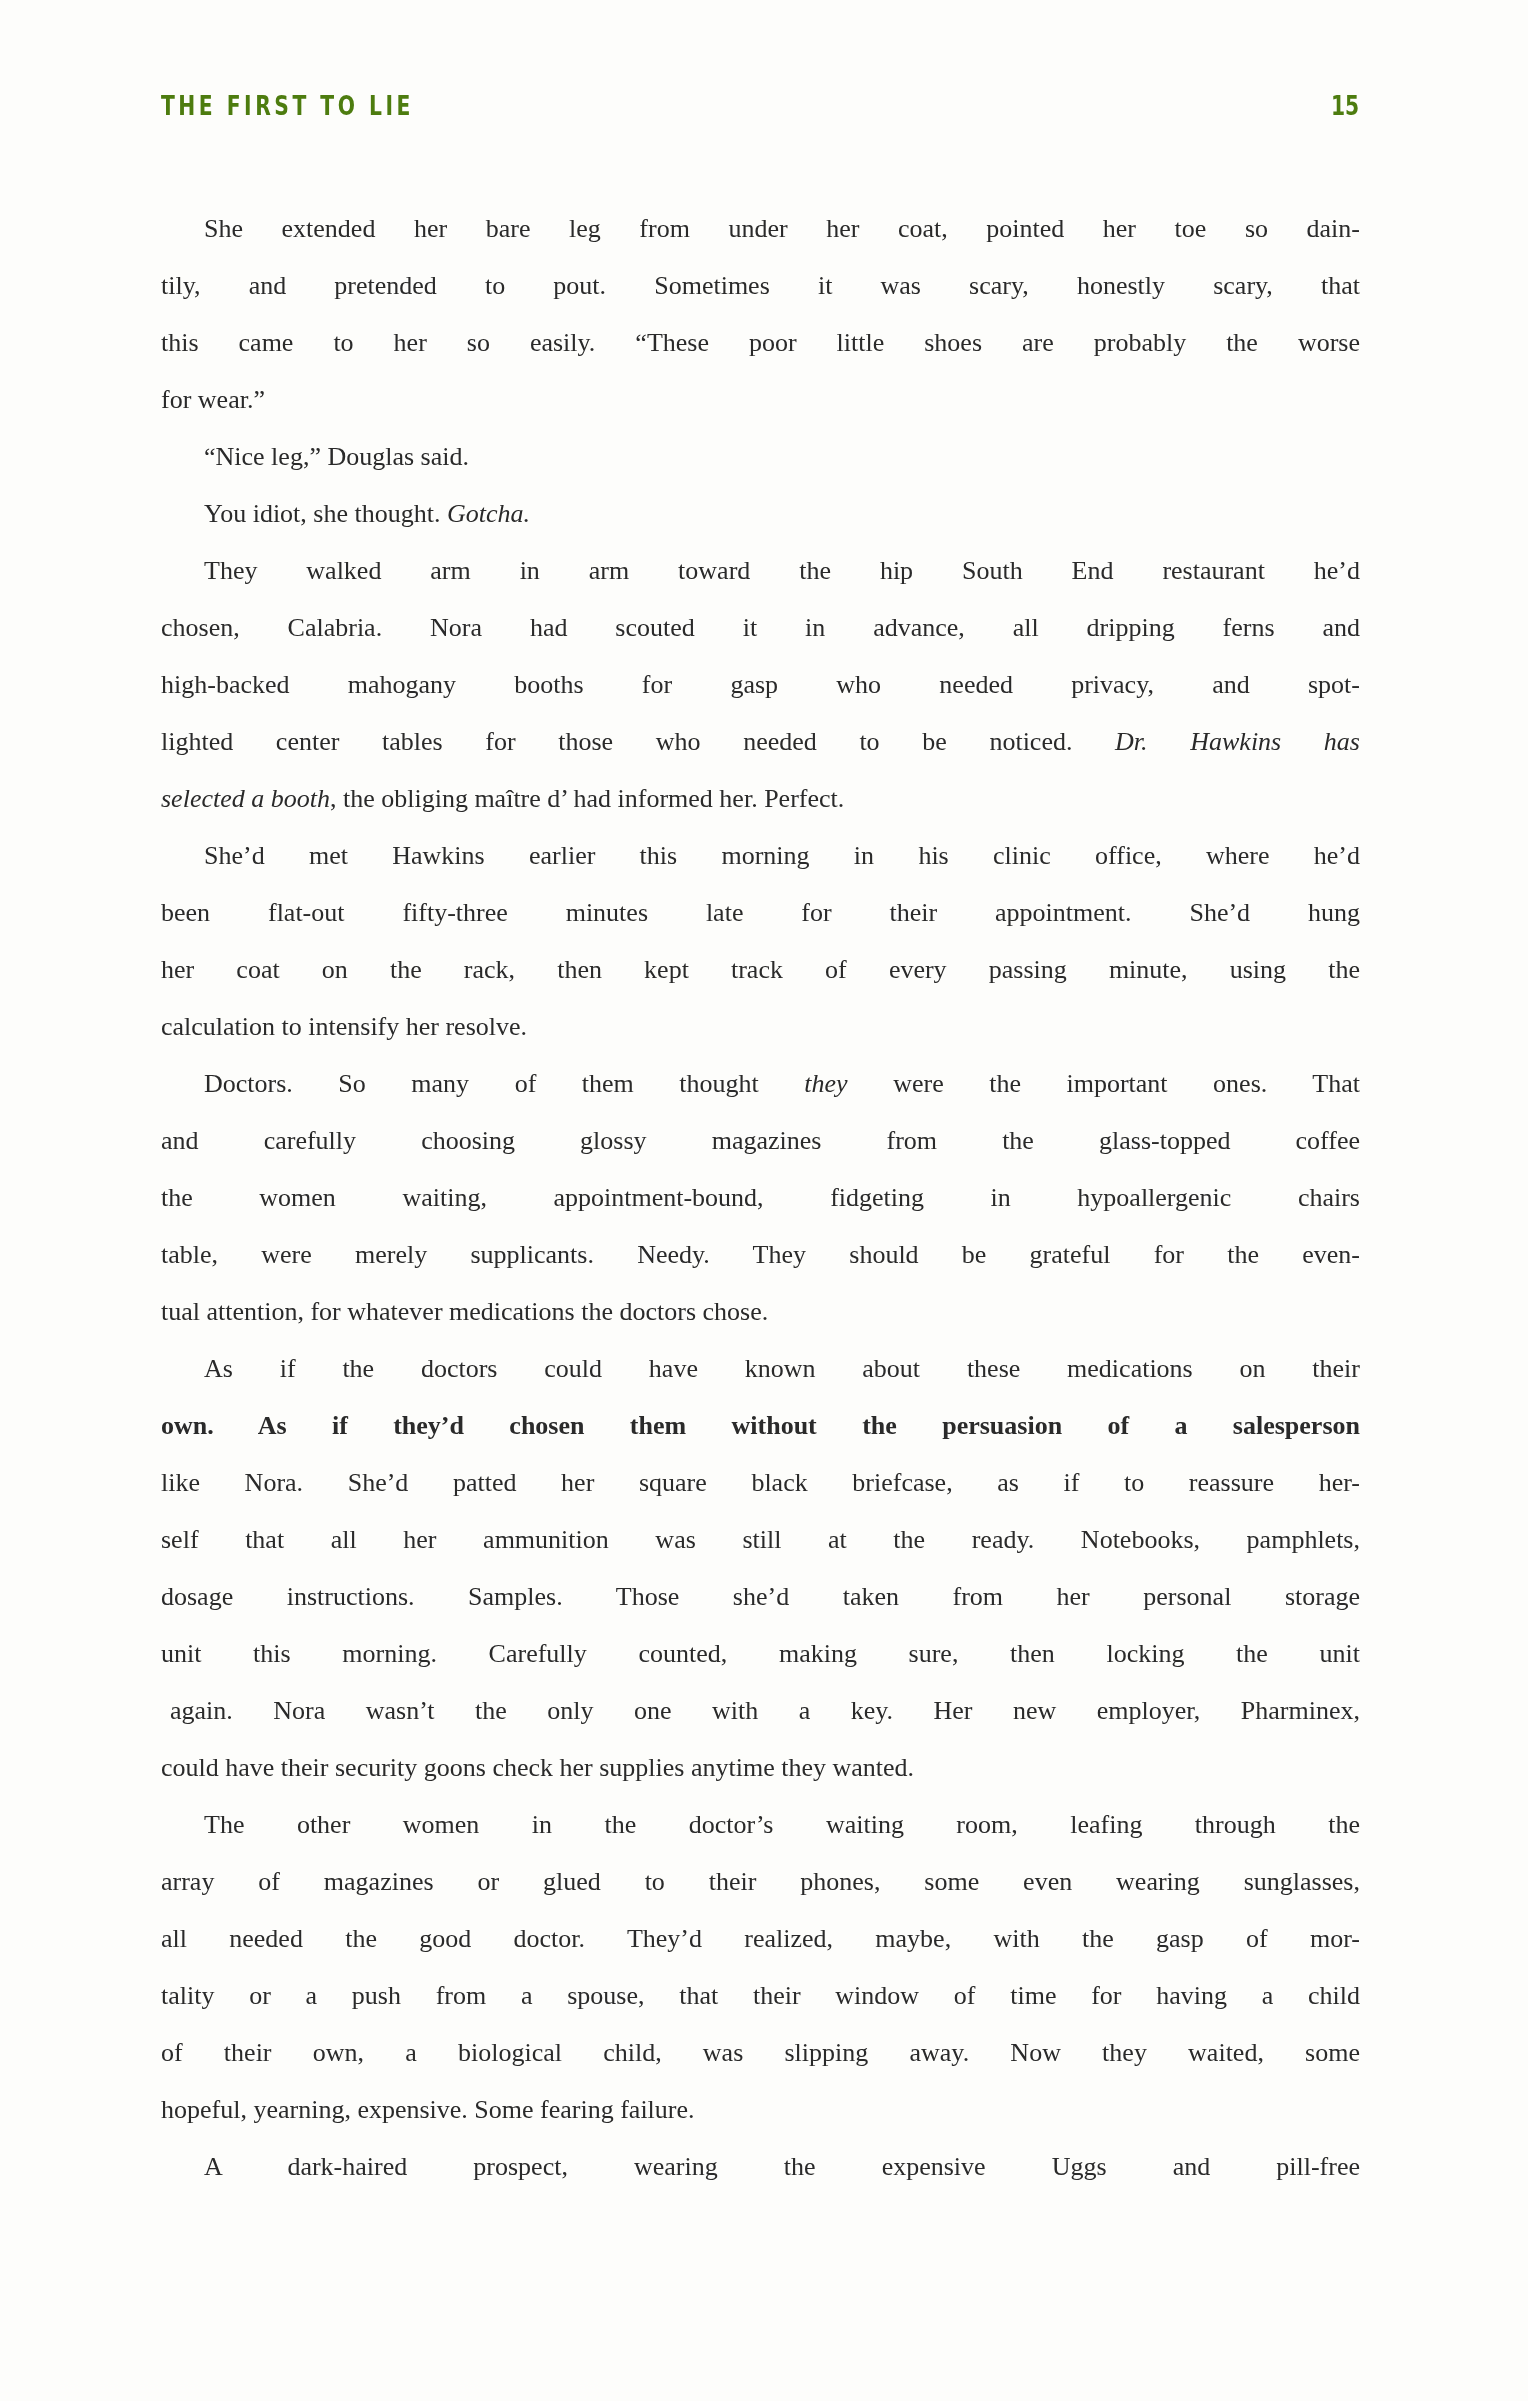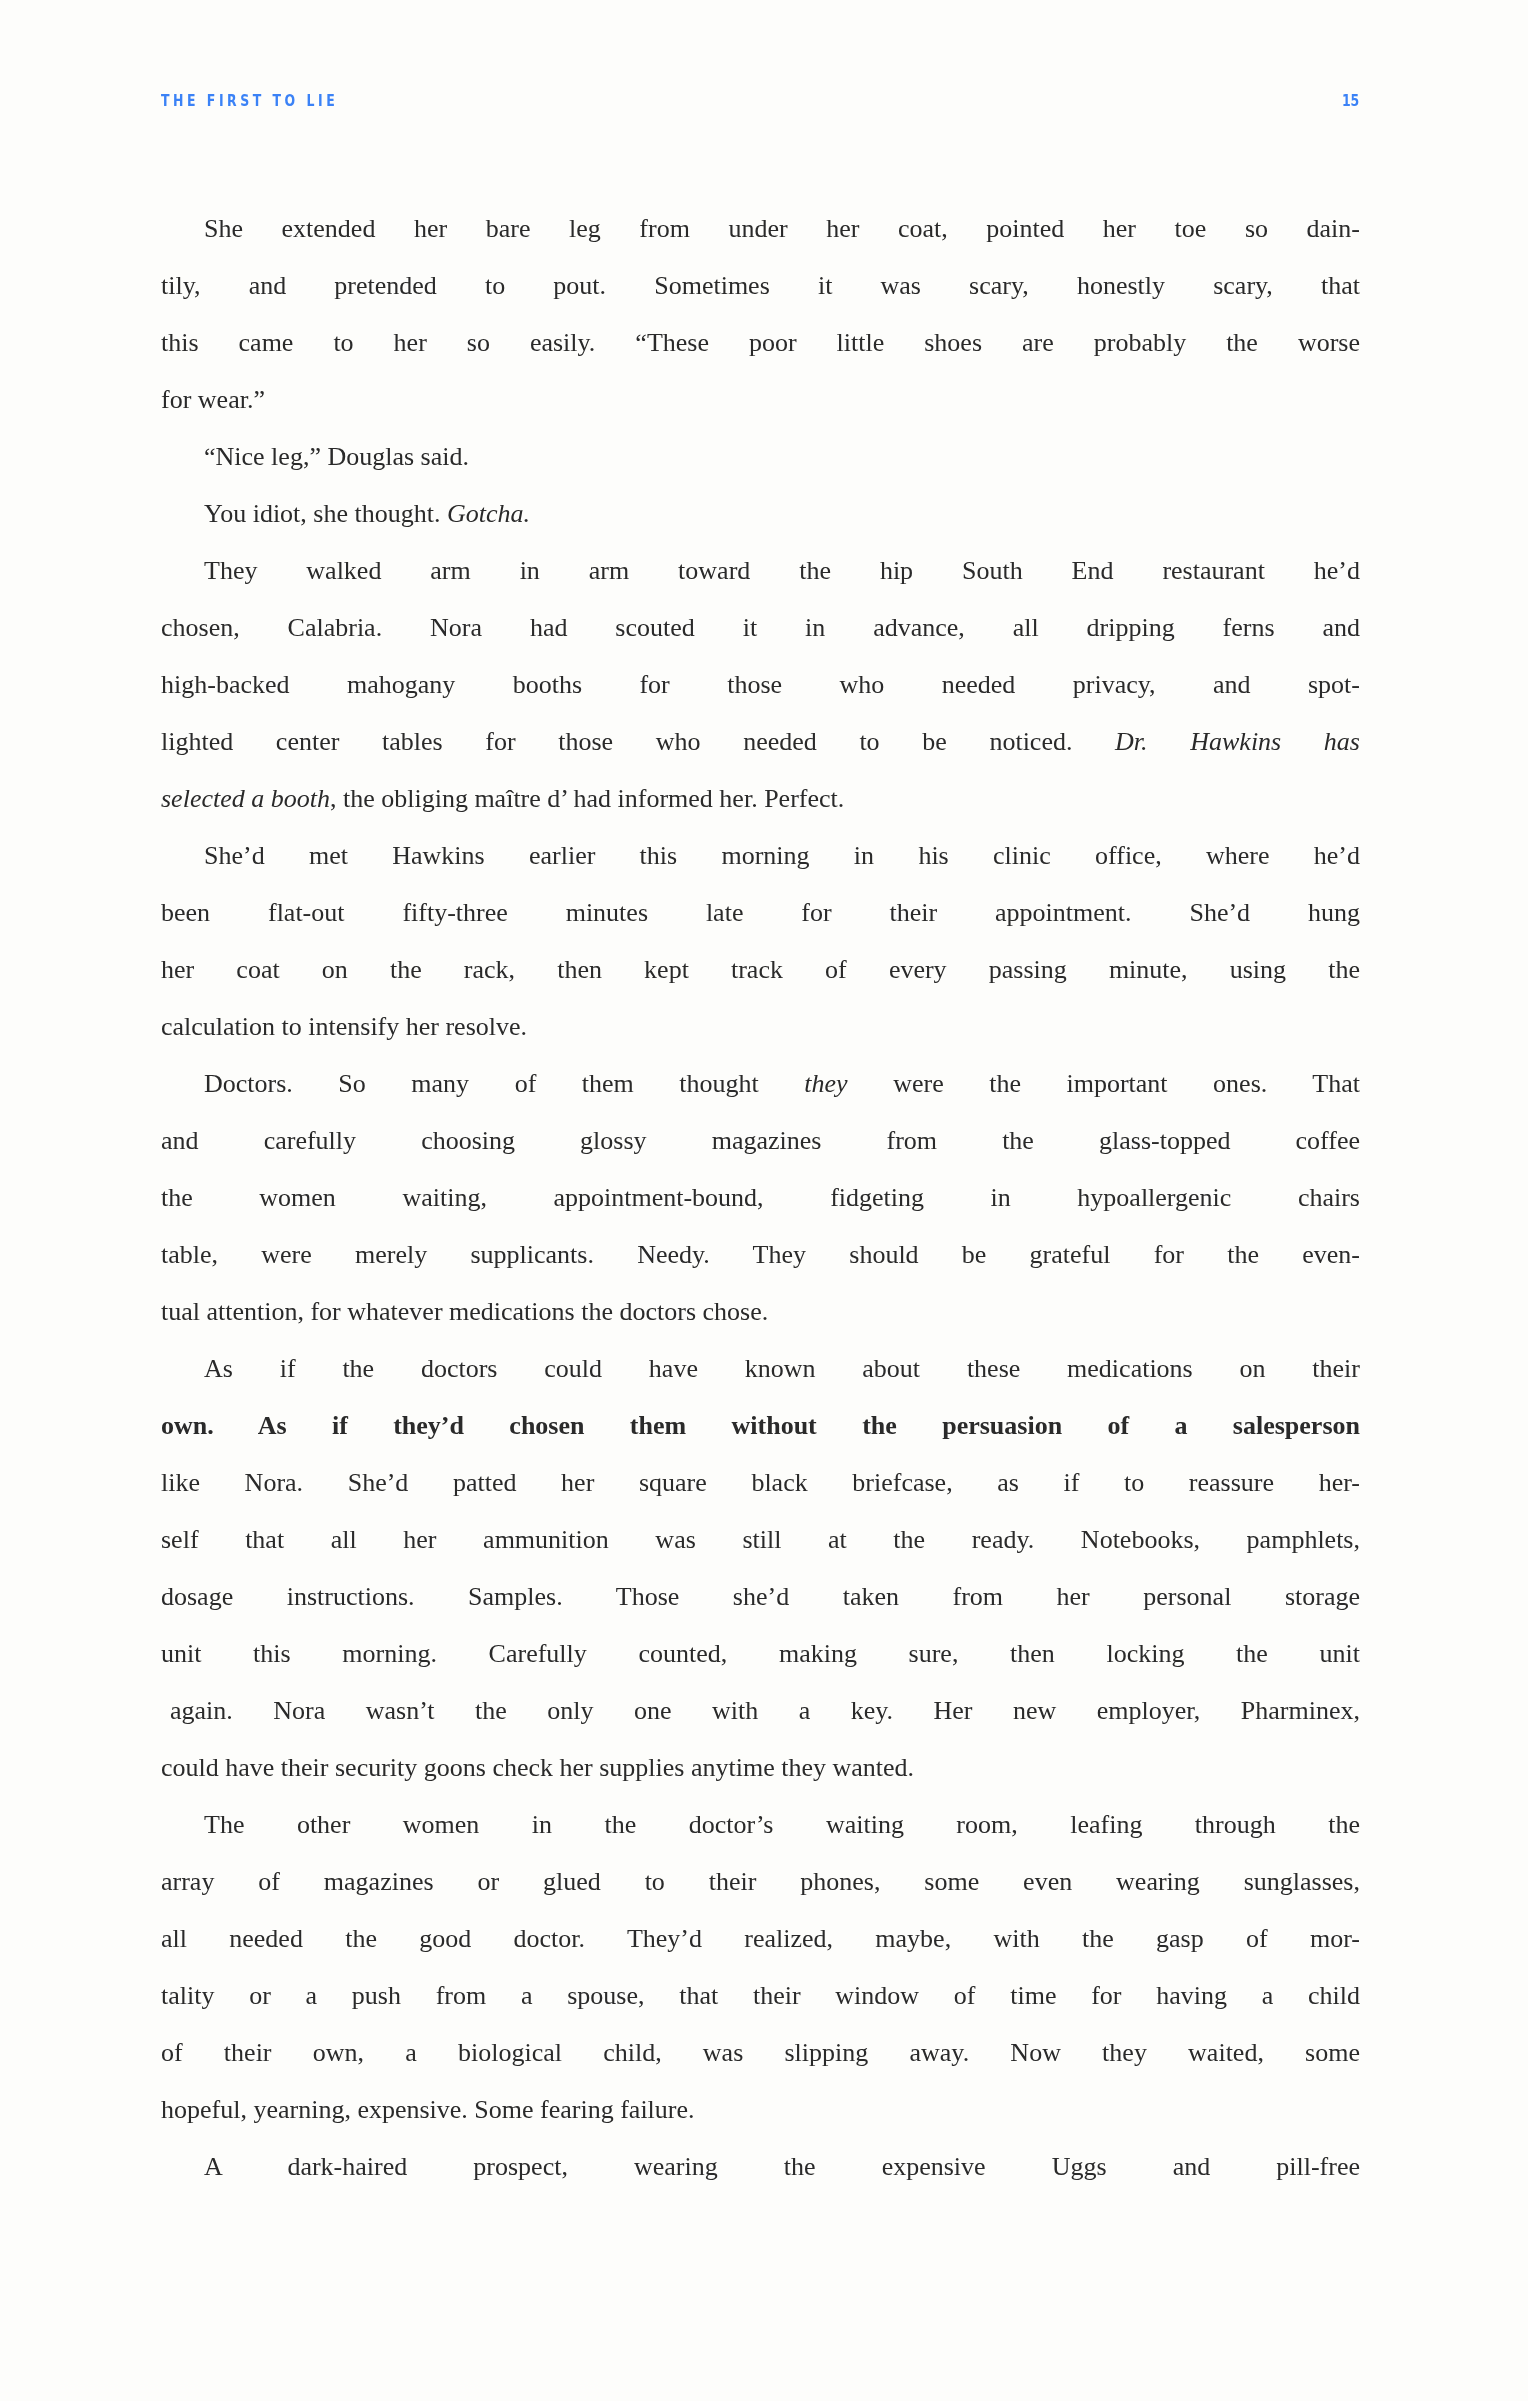--- a/index.html
+++ b/index.html
@@ -1,18 +1,18 @@
 <!DOCTYPE html>
 <html style="font-size:14.3px"><head>
 <meta charset="utf-8">
 <style>
   html, body { margin:0; padding:0; }
   body { width:1529px; height:2401px; background:#fdfdfb; position:relative; overflow:hidden; }
   .running-head { position:absolute; top:84px; left:161px; right:170px; height:43px;
-    font-family:"DejaVu Sans", sans-serif; font-weight:bold; font-size:16px; color:#3b82f6; }
+    font-family:"DejaVu Sans", sans-serif; font-weight:bold; font-size:26px; color:#4d7c0f; }
   .rh-title { position:absolute; left:0; top:7.2px; letter-spacing:4.5px; transform:scaleX(0.78); transform-origin:left center; white-space:nowrap; }
   .rh-page { position:absolute; right:0; top:7.2px; transform:scaleX(0.78); transform-origin:right center; }
   .body-text { position:absolute; top:200px; left:161px; width:1199px;
     font-family:"Liberation Serif", serif; font-size:26px; color:#2a2a2a; }
   .line { display:block; height:57px; line-height:57px; text-align:justify; text-align-last:justify; white-space:nowrap; overflow:hidden; }
   .line.last { text-align-last:left; }
   .line.indent { padding-left:43px; }
   .it { font-style:italic; }
 </style>
 </head>
@@ -25,21 +25,21 @@
 
 <div class="body-text" id="body-text">
     <span class="line indent" style="white-space: normal;"><span>She extended her bare leg from under her coat, pointed her toe so dain-</span></span>
     <span class="line" style="white-space: normal;"><span>tily, and pretended to pout. Sometimes it was scary, honestly scary, that</span></span>
     <span class="line" style="white-space: normal;"><span>this came to her so easily. “These poor little shoes are probably the worse</span></span>
     <span class="line last"><span>for wear.”</span></span>
     <span class="line indent last"><span>“Nice leg,” Douglas said.</span></span>
     <span class="line indent last"><span>You idiot, she thought. </span><span class="it">Gotcha.</span></span>
     <span class="line indent" style="white-space: normal;"><span>They walked arm in arm toward the hip South End restaurant he’d</span></span>
     <span class="line" style="white-space: normal;"><span>chosen, Calabria. Nora had scouted it in advance, all dripping ferns and</span></span>
-    <span class="line" style="white-space: normal;"><span>high-backed mahogany booths for those who needed privacy, and spot-</span></span>
+    <span class="line" style="white-space: normal;"><span>high-backed mahogany booths for gasp who needed privacy, and spot-</span></span>
     <span class="line" style="white-space: normal;"><span>lighted center tables for those who needed to be noticed. </span><span class="it">Dr. Hawkins has</span></span>
     <span class="line last"><span class="it">selected a booth</span><span>, the obliging maître d’ had informed her. Perfect.</span></span>
     <span class="line indent" style="white-space: normal;"><span>She’d met Hawkins earlier this morning in his clinic office, where he’d</span></span>
     <span class="line" style="white-space: normal;"><span>been flat-out fifty-three minutes late for their appointment. She’d hung</span></span>
     <span class="line" style="white-space: normal;"><span>her coat on the rack, then kept track of every passing minute, using the</span></span>
     <span class="line last"><span>calculation to intensify her resolve.</span></span>
     <span class="line indent" style="white-space: normal;"><span>Doctors. So many of them thought </span><span class="it">they</span><span> were the important ones. That</span></span>
     <span class="line" style="white-space: normal;"><span>and carefully choosing glossy magazines from the glass-topped coffee</span></span>
     <span class="line" style="white-space: normal;"><span>the women waiting, appointment-bound, fidgeting in hypoallergenic chairs</span></span>
     <span class="line" style="white-space: normal;"><span>table, were merely supplicants. Needy. They should be grateful for the even-</span></span>

